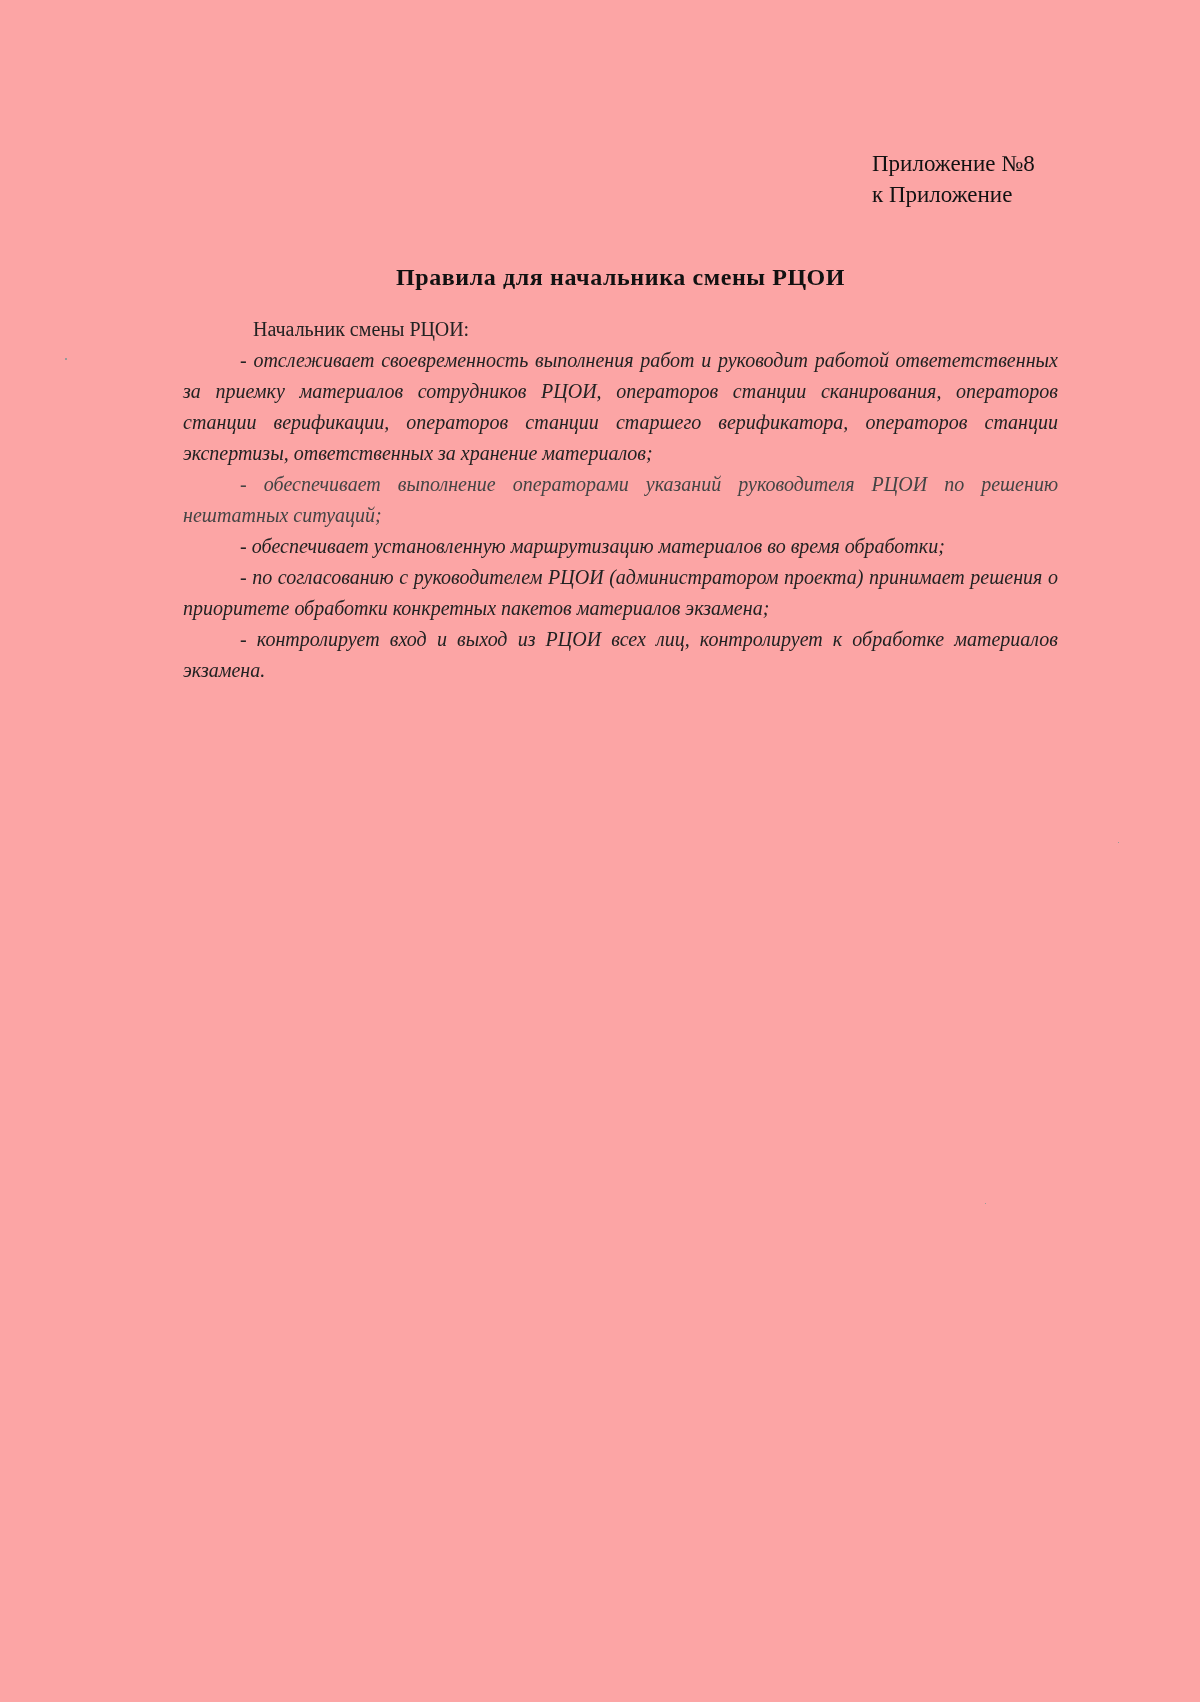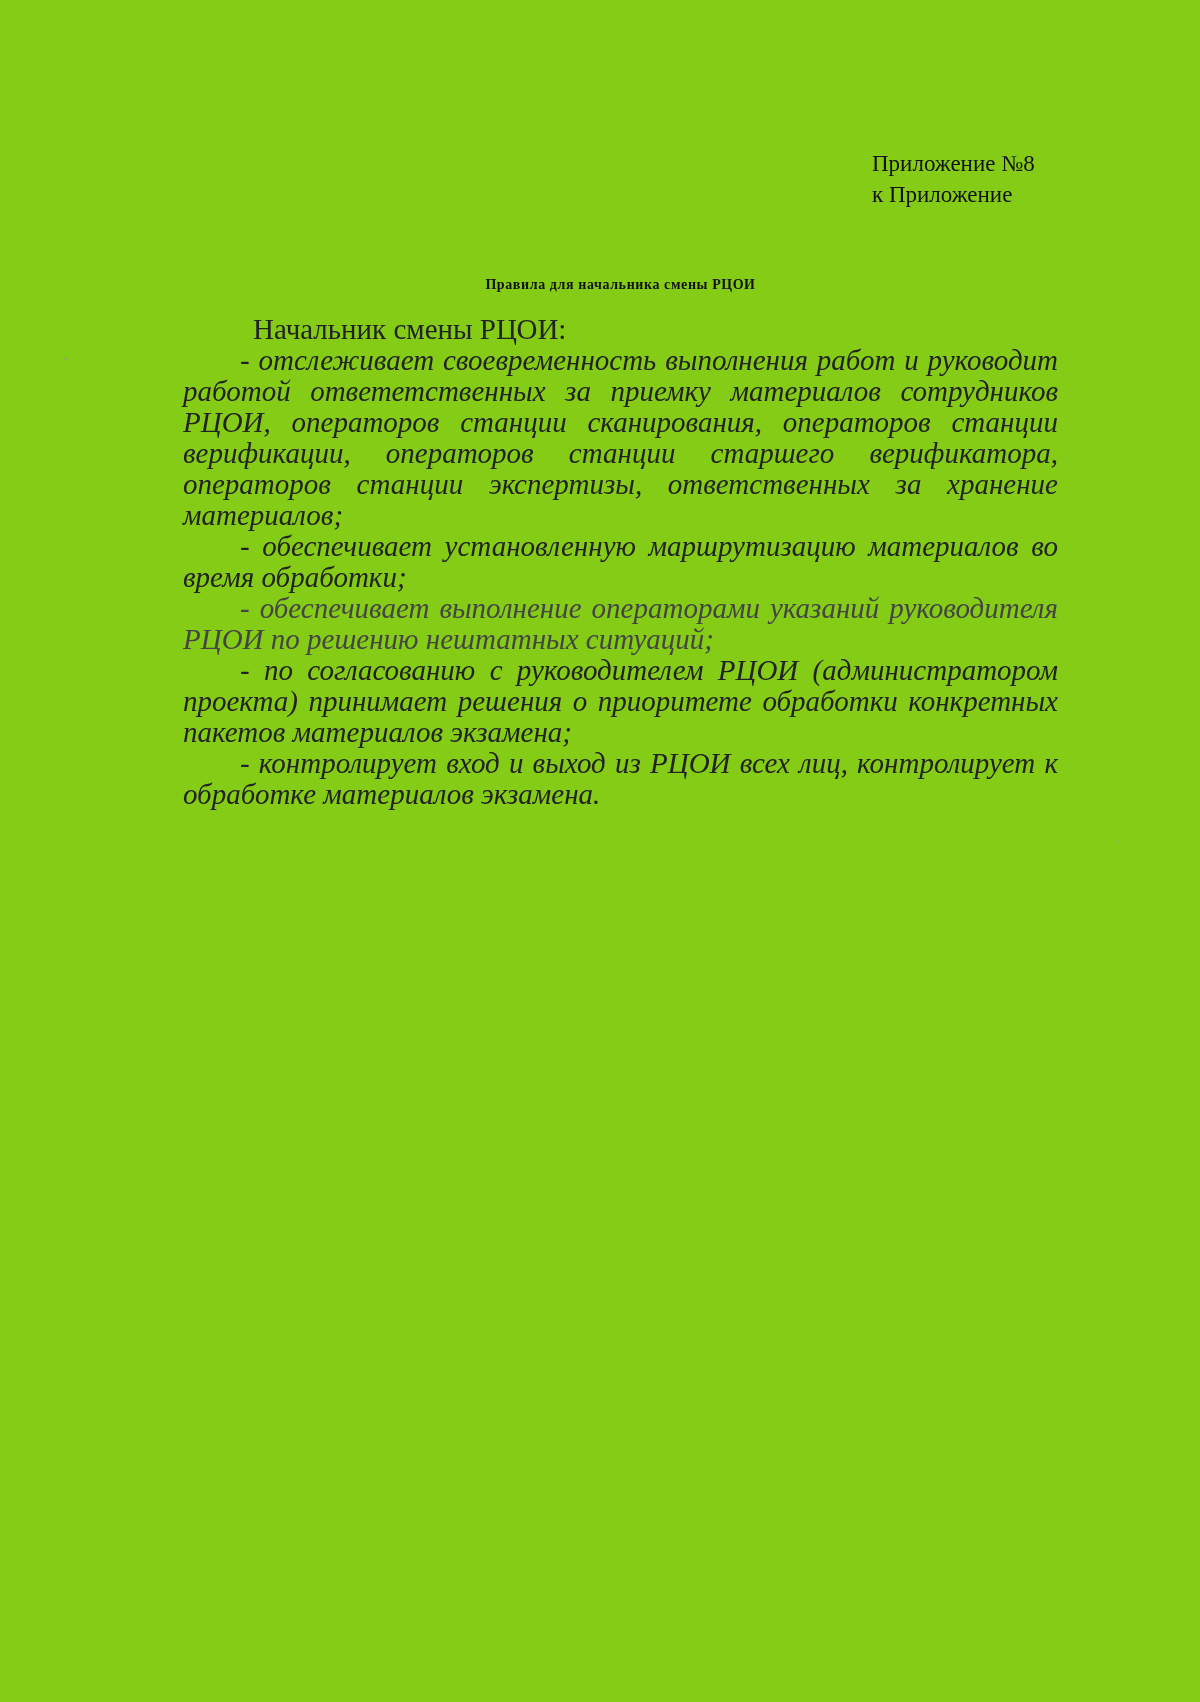--- a/index.html
+++ b/index.html
@@ -1,34 +1,34 @@
 <!DOCTYPE html>
 <html><head>
 <meta charset="utf-8">
 <style>
   html, body { margin: 0; padding: 0; background: #ffffff; }
   body {
     width: 1200px; height: 1702px; position: relative; overflow: hidden;
     font-family: "Liberation Serif", "DejaVu Serif", serif;
     color: #1a1a1a;
   }
-  .page { position: absolute; left: 0; top: 0; width: 1200px; height: 1702px; background: #84cc16; }
+  .page { position: absolute; left: 0; top: 0; width: 1200px; height: 1702px; background: #fca5a5; }
   .appendix {
     position: absolute; left: 872px; top: 148px;
     font-size: 23px; line-height: 31px; color: #111;
   }
   .appendix div { white-space: nowrap; }
   .title {
-    position: absolute; left: 183px; width: 875px; top: 269px;
-    text-align: center; font-weight: bold; font-size: 14px; line-height: 31px;
+    position: absolute; left: 183px; width: 875px; top: 262px;
+    text-align: center; font-weight: bold; font-size: 24px; line-height: 31px;
     letter-spacing: 0.6px; color: #111;
   }
   .body {
     position: absolute; left: 183px; width: 875px; top: 314px;
-    font-size: 29px; line-height: 31px; color: #222;
+    font-size: 20px; line-height: 31px; color: #222;
   }
   .intro { text-indent: 70px; margin: 0; }
   .item { text-align: justify; text-indent: 57px; margin: 0; font-style: italic; }
   .item.faint { color: #444; }
   .speck { position: absolute; width: 2px; height: 2px; background: #999; }
 </style>
 </head>
 <body>
 
 <div class="page">
@@ -36,22 +36,22 @@
   <div class="appendix">
     <div>Приложение №8</div>
     <div>к Приложение</div>
   </div>
 
   <div class="title">Правила для начальника смены РЦОИ</div>
 
   <div class="body">
     <p class="intro">Начальник смены РЦОИ:</p>
     <p class="item">- отслеживает своевременность выполнения работ и руководит работой ответетственных за приемку материалов сотрудников РЦОИ, операторов станции сканирования, операторов станции верификации, операторов станции старшего верификатора, операторов станции экспертизы, ответственных за хранение материалов;</p>
+    <p class="item faint">- обеспечивает выполнение операторами указаний руководителя РЦОИ по решению нештатных ситуаций;</p>
     <p class="item">- обеспечивает установленную маршрутизацию материалов во время обработки;</p>
-    <p class="item faint">- обеспечивает выполнение операторами указаний руководителя РЦОИ по решению нештатных ситуаций;</p>
     <p class="item">- по согласованию с руководителем РЦОИ (администратором проекта) принимает решения о приоритете обработки конкретных пакетов материалов экзамена;</p>
     <p class="item">- контролирует вход и выход из РЦОИ всех лиц, контролирует к обработке материалов экзамена.</p>
   </div>
 
   <div class="speck" style="left:65px;top:358px;"></div>
   <div class="speck" style="left:1118px;top:842px;width:1px;height:1px;"></div>
   <div class="speck" style="left:985px;top:1203px;width:1px;height:1px;"></div>
 </div>
 
 </body></html>

